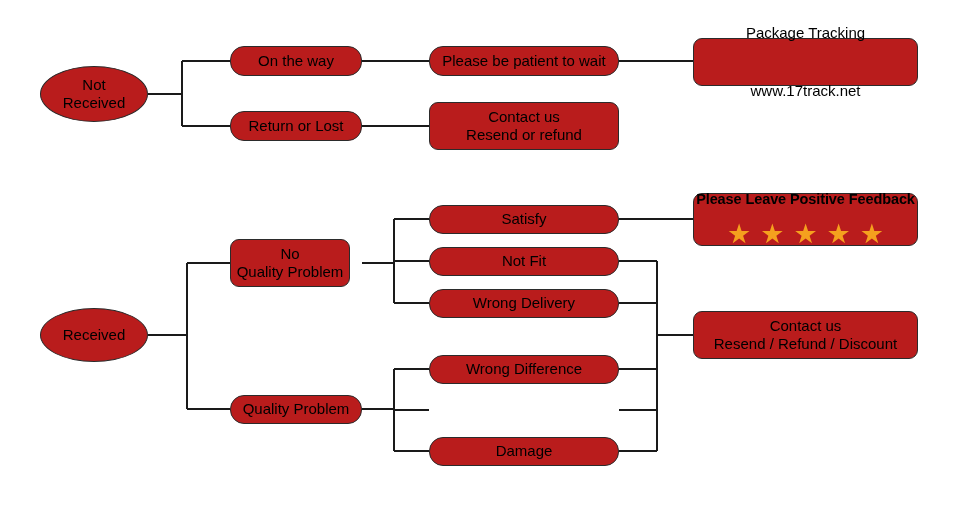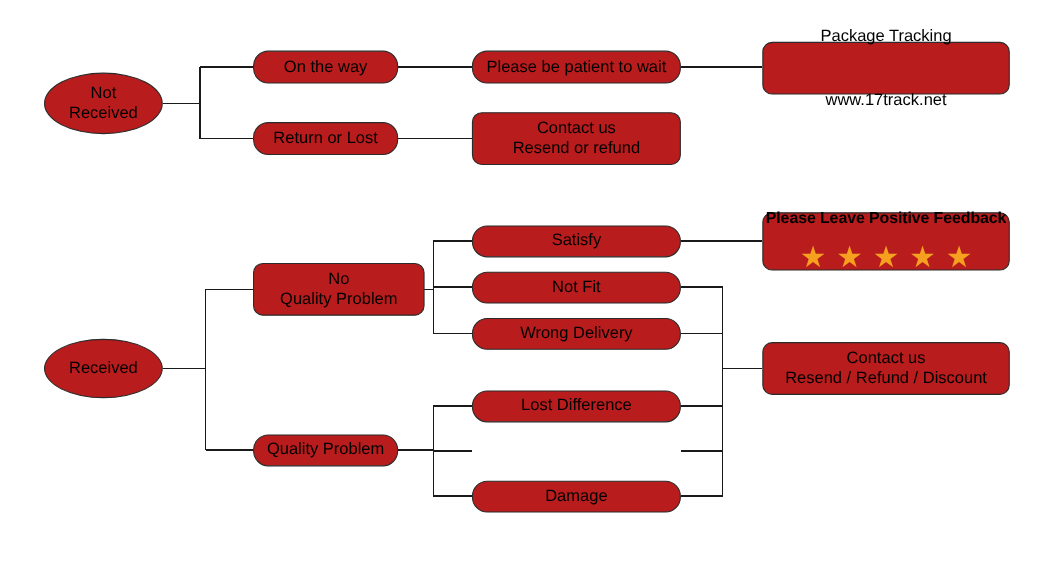--- a/index.html
+++ b/index.html
@@ -144,21 +144,21 @@
 
   <div class="node rounded" style="left:693px; top:38px; width:225px; height:48px;gap:40px;">
     <span>Package Tracking</span>
     <span class="line2">www.17track.net</span>
   </div>
 
   <div class="node ellipse" style="left:40px; top:308px; width:108px; height:54px;">
     <span>Received</span>
   </div>
 
-  <div class="node rounded" style="left:230px; top:239px; width:156px; height:48px;">
+  <div class="node rounded" style="left:230px; top:239px; width:120px; height:48px;">
     <span>No</span>
     <span class="line2">Quality Problem</span>
   </div>
 
   <div class="node pill" style="left:230px; top:395px; width:132px; height:29px;">
     <span>Quality Problem</span>
   </div>
 
   <div class="node pill" style="left:429px; top:205px; width:190px; height:29px;">
     <span>Satisfy</span>
@@ -166,21 +166,21 @@
 
   <div class="node pill" style="left:429px; top:247px; width:190px; height:29px;">
     <span>Not Fit</span>
   </div>
 
   <div class="node pill" style="left:429px; top:289px; width:190px; height:29px;">
     <span>Wrong Delivery</span>
   </div>
 
   <div class="node pill" style="left:429px; top:355px; width:190px; height:29px;">
-    <span>Lost Difference</span>
+    <span>Wrong Difference</span>
   </div>
 
 
   <div class="node pill" style="left:429px; top:437px; width:190px; height:29px;">
     <span>Damage</span>
   </div>
 
   <div class="node rounded" style="left:693px; top:193px; width:225px; height:53px;">
     <div class="feedback-inner">
       <div class="feedback-title">Please Leave Positive Feedback</div>

